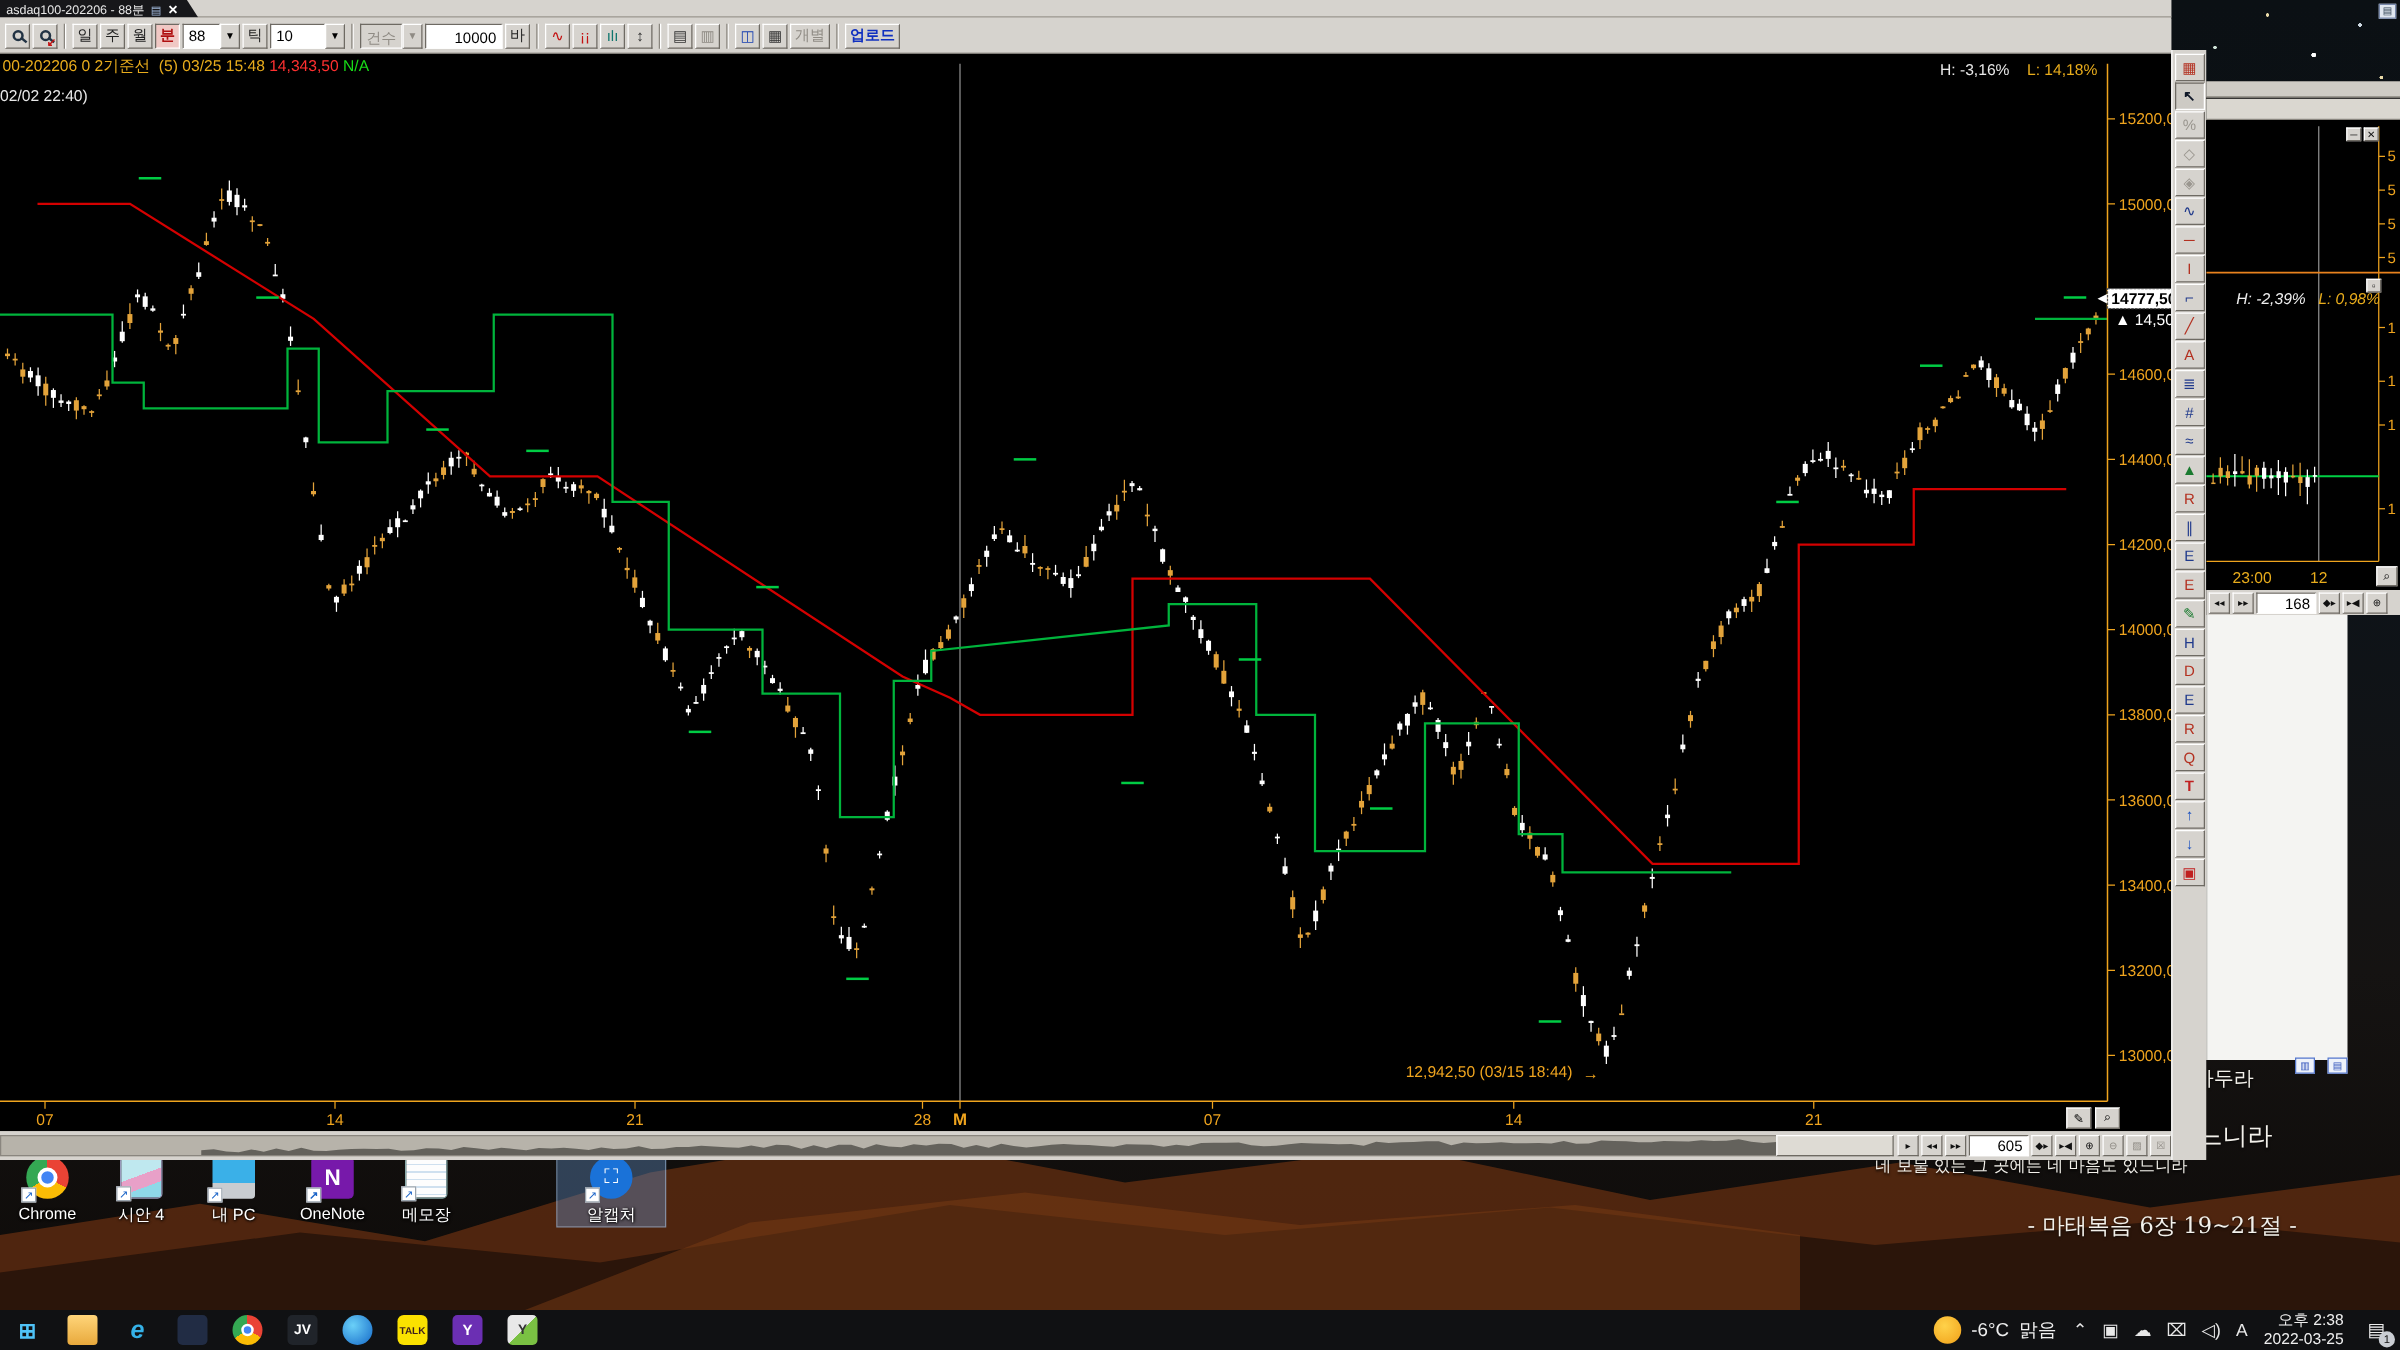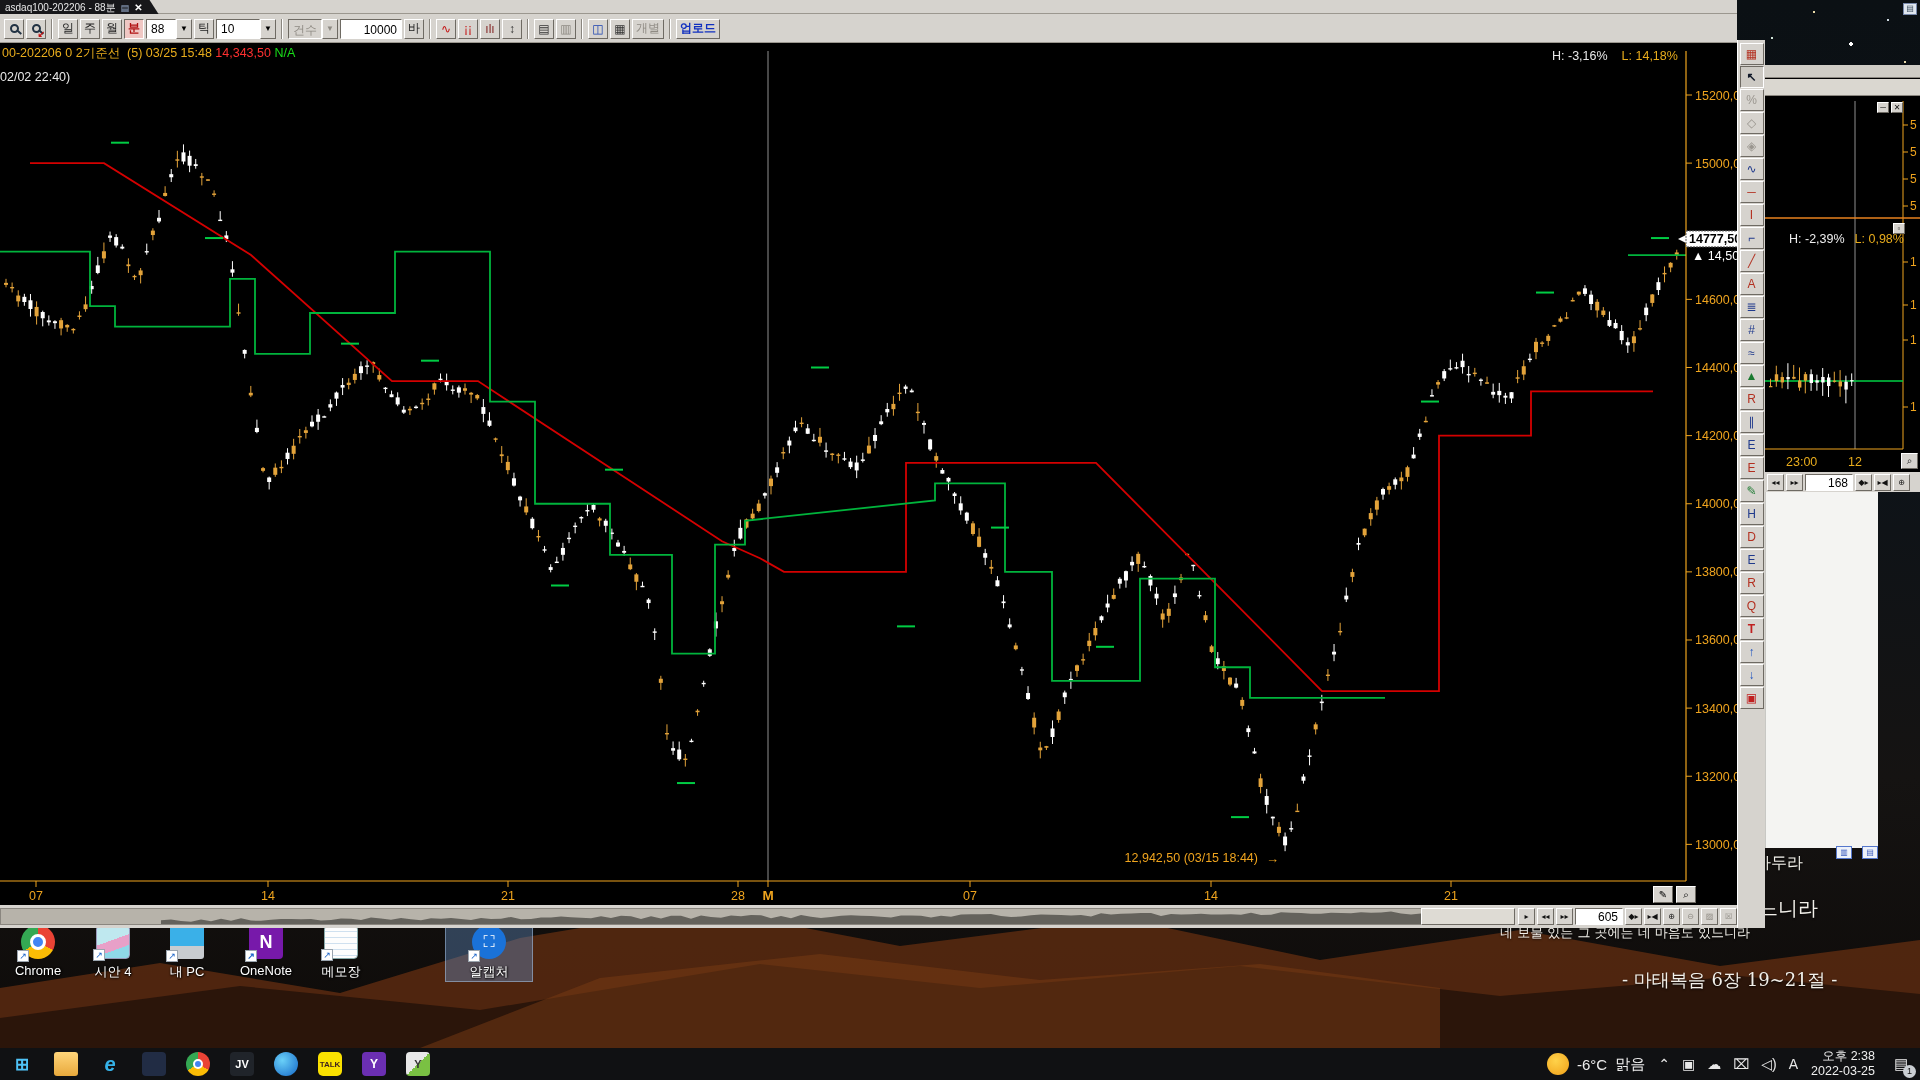--- a/index.html
+++ b/index.html
@@ -94,21 +94,21 @@
   .dt-btn { width:24px; height:22px; margin:1px auto; font-size:12px; display:flex;
     align-items:center; justify-content:center; cursor:pointer; }
   .dt-btn.dis { color:#9a968f !important; }
 
   
   .mini-panel { position:absolute; left:1765px; top:65px; width:155px; height:427px; background:#000; }
   .mp-strip1 { position:absolute; left:0; top:0; width:155px; height:13px; background:#cfccc5; border-bottom:1px solid #8a867f; }
   .mp-strip2 { position:absolute; left:0; top:14px; width:155px; height:17px; background:#dad7d0; border-bottom:1px solid #8a867f; }
   .mp-chart { position:absolute; left:0; top:32px; width:155px; height:355px; background:#000; }
   .mp-ctl { position:absolute; top:5px; width:12px; height:11px; font-size:8px; line-height:10px; text-align:center; color:#111; }
-  .mp-hl { position:absolute; left:24px; top:135px; font-size:12.5px; color:#eee; white-space:nowrap; }
+  .mp-hl { position:absolute; left:24px; top:135px; font-size:12.5px; color:#eee; white-space:nowrap;font-style:italic; }
   .mp-hl .yl { color:#e8ac1c; margin-left:10px; }
   .mp-xrow { position:absolute; left:0; top:387px; width:155px; height:20px; color:#e8ac1c; font-size:12.5px; }
   .mp-nav { position:absolute; left:0; top:407px; width:155px; height:20px; background:#d6d3ce;
     display:flex; gap:2px; align-items:center; padding-left:2px; }
 
   
   .taskbar { position:absolute; left:0; top:1048px; width:1920px; height:32px; background:#101113;
     display:flex; align-items:center; color:#eee; }
   .tk-left { display:flex; align-items:center; height:32px; }
   .tk-btn { width:44px; height:32px; display:flex; align-items:center; justify-content:center; cursor:pointer; }
@@ -220,21 +220,21 @@
       <div class="tb-sep"></div>
       <div class="combo">
         <span class="cv gray">건수</span>
         <span class="ca bevel" style="color:#8f8b84">▼</span>
       </div>
       <input class="tb-input sunken" value="10000" style="">
       <div class="tb-btn bevel">바</div>
       <div class="tb-sep"></div>
       <div class="tb-btn bevel tb-ico" style="color:#c41212">∿</div>
       <div class="tb-btn bevel tb-ico" style="color:#c41212">¡¡</div>
-      <div class="tb-btn bevel tb-ico" style="color:#7f1d1d">ılı</div>
+      <div class="tb-btn bevel tb-ico" style="color:#0f766e">ılı</div>
       <div class="tb-btn bevel tb-ico" style="color:#333">↕</div>
       <div class="tb-sep"></div>
       <div class="tb-btn bevel tb-ico" style="color:#333">▤</div>
       <div class="tb-btn bevel tb-ico disabled">▥</div>
       <div class="tb-sep"></div>
       <div class="tb-btn bevel tb-ico" style="color:#1a40b0">◫</div>
       <div class="tb-btn bevel tb-ico" style="color:#333">▦</div>
       <div class="tb-btn bevel disabled">개별</div>
       <div class="tb-sep"></div>
       <div class="tb-btn bevel" style="color:#1030c0; font-weight:bold">업로드</div>

